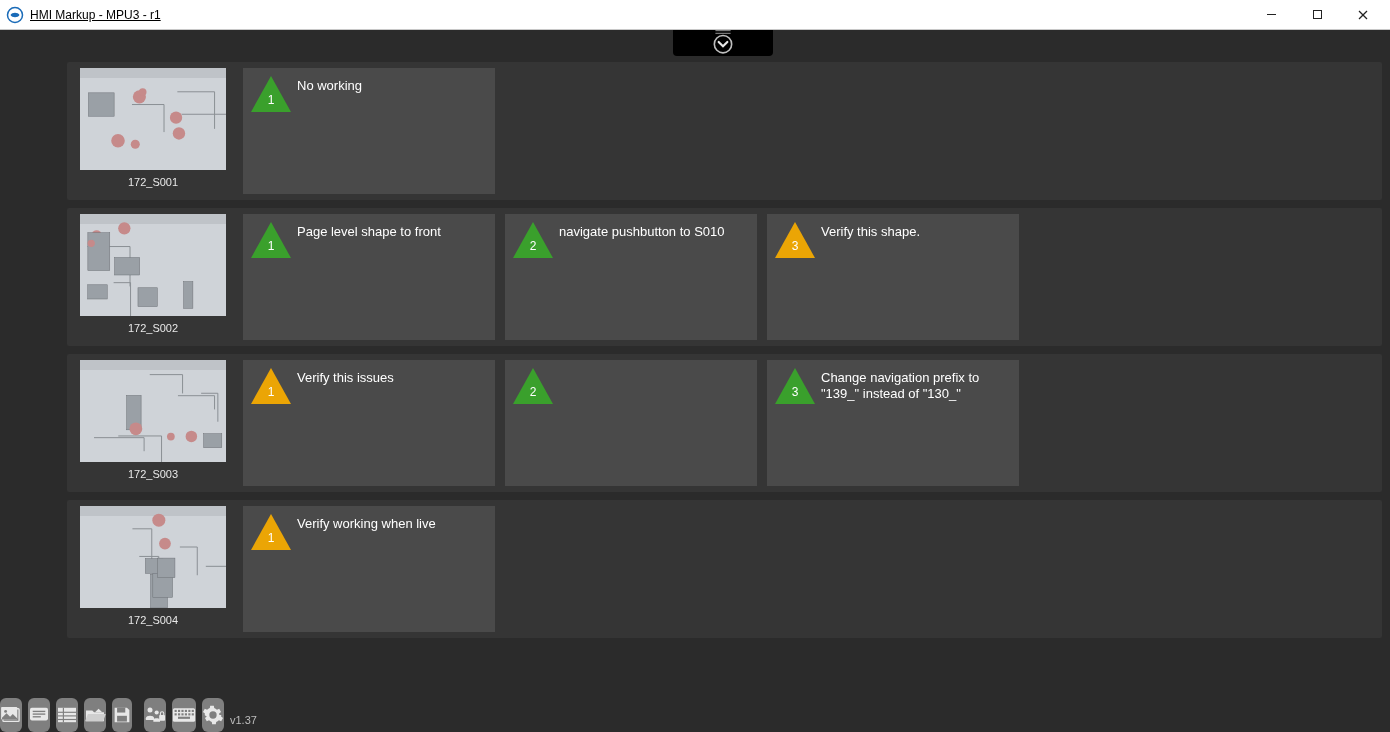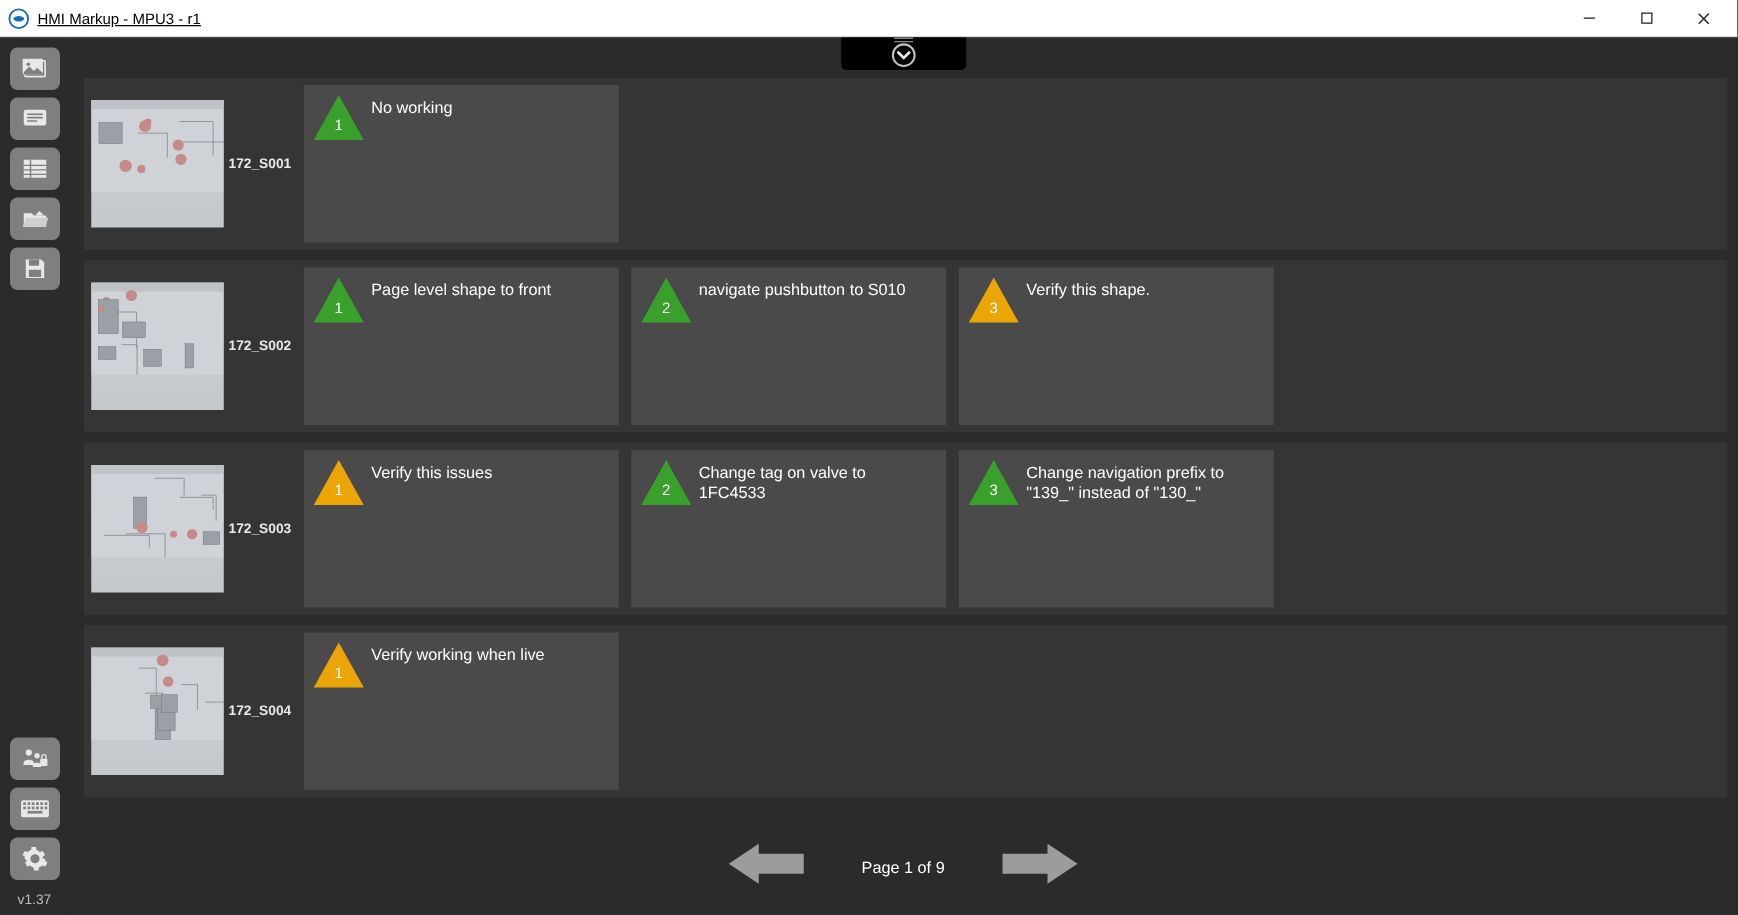--- a/index.html
+++ b/index.html
@@ -40,22 +40,22 @@
     display: flex;
     height: calc(732px - 30px);
     background: #2b2b2b;
   }
 
   
   .sidebar {
     width: 55px;
     background: #2b2b2b;
     display: flex;
-    flex-direction: column;
-    align-items: center;
+    flex-direction: row;
+    align-items: flex-end;
     padding-top: 8px;
     gap: 6px;
   }
   .sidebar .spacer { flex: 1; }
   .sidebtn {
     width: 40px; height: 34px;
     background: #7f7f7f;
     border-radius: 6px;
     display: flex; align-items: center; justify-content: center;
   }
@@ -96,23 +96,22 @@
     gap: 10px;
     background: #353535;
     margin: 0 0 8px 12px;
     padding: 6px 6px 6px 6px;
     border-radius: 2px;
     height: 138px;
     align-items: stretch;
   }
   .thumb-col {
     width: 160px;
-    display:flex; flex-direction:row; align-items:center;
+    display:flex; flex-direction:column; align-items:center;
     gap:4px;
-    font-weight:bold;
   }
   .thumb {
     width: 146px; height: 102px;
     background: linear-gradient(#cfd3d8,#c4c8cd);
     position: relative;
     overflow: hidden;
   }
   .thumb svg { position:absolute; inset:0; }
   .thumb-label {
     font-size: 11px;
@@ -376,21 +375,20 @@
           <div class="note">
             <div class="tri"><svg viewBox="0 0 44 40">
                 <path d="M22 2 L42 38 L2 38 Z" fill="#eba505"></path>
               </svg><span class="num">1</span></div>
             <div>Verify this issues</div>
           </div>
           <div class="note">
             <div class="tri"><svg viewBox="0 0 44 40">
                 <path d="M22 2 L42 38 L2 38 Z" fill="#3aa02c"></path>
               </svg><span class="num">2</span></div>
-            <div>Change tag on valve to 1FC4533</div>
           </div>
           <div class="note">
             <div class="tri"><svg viewBox="0 0 44 40">
                 <path d="M22 2 L42 38 L2 38 Z" fill="#3aa02c"></path>
               </svg><span class="num">3</span></div>
             <div>Change navigation prefix to "139_" instead of "130_"</div>
           </div>
         </div>
         <div class="row">
           <div class="thumb-col">
@@ -418,27 +416,14 @@
           </div>
           <div class="note">
             <div class="tri"><svg viewBox="0 0 44 40">
                 <path d="M22 2 L42 38 L2 38 Z" fill="#eba505"></path>
               </svg><span class="num">1</span></div>
             <div>Verify working when live</div>
           </div>
         </div>
       </div>
 
-    <div class="pager">
-      <span class="arrowbtn">
-        <svg width="72" height="40" viewBox="0 0 72 40">
-            <path d="M30 4 L6 20 L30 36 L30 28 L66 28 L66 12 L30 12 Z"></path>
-          </svg>
-      </span>
-      <span class="pagetext">Page 1 of 9</span>
-      <span class="arrowbtn">
-        <svg width="72" height="40" viewBox="0 0 72 40">
-            <path d="M42 4 L66 20 L42 36 L42 28 L6 28 L6 12 L42 12 Z"></path>
-          </svg>
-      </span>
-    </div>
   </div>
 </div>
 
 </body></html>

